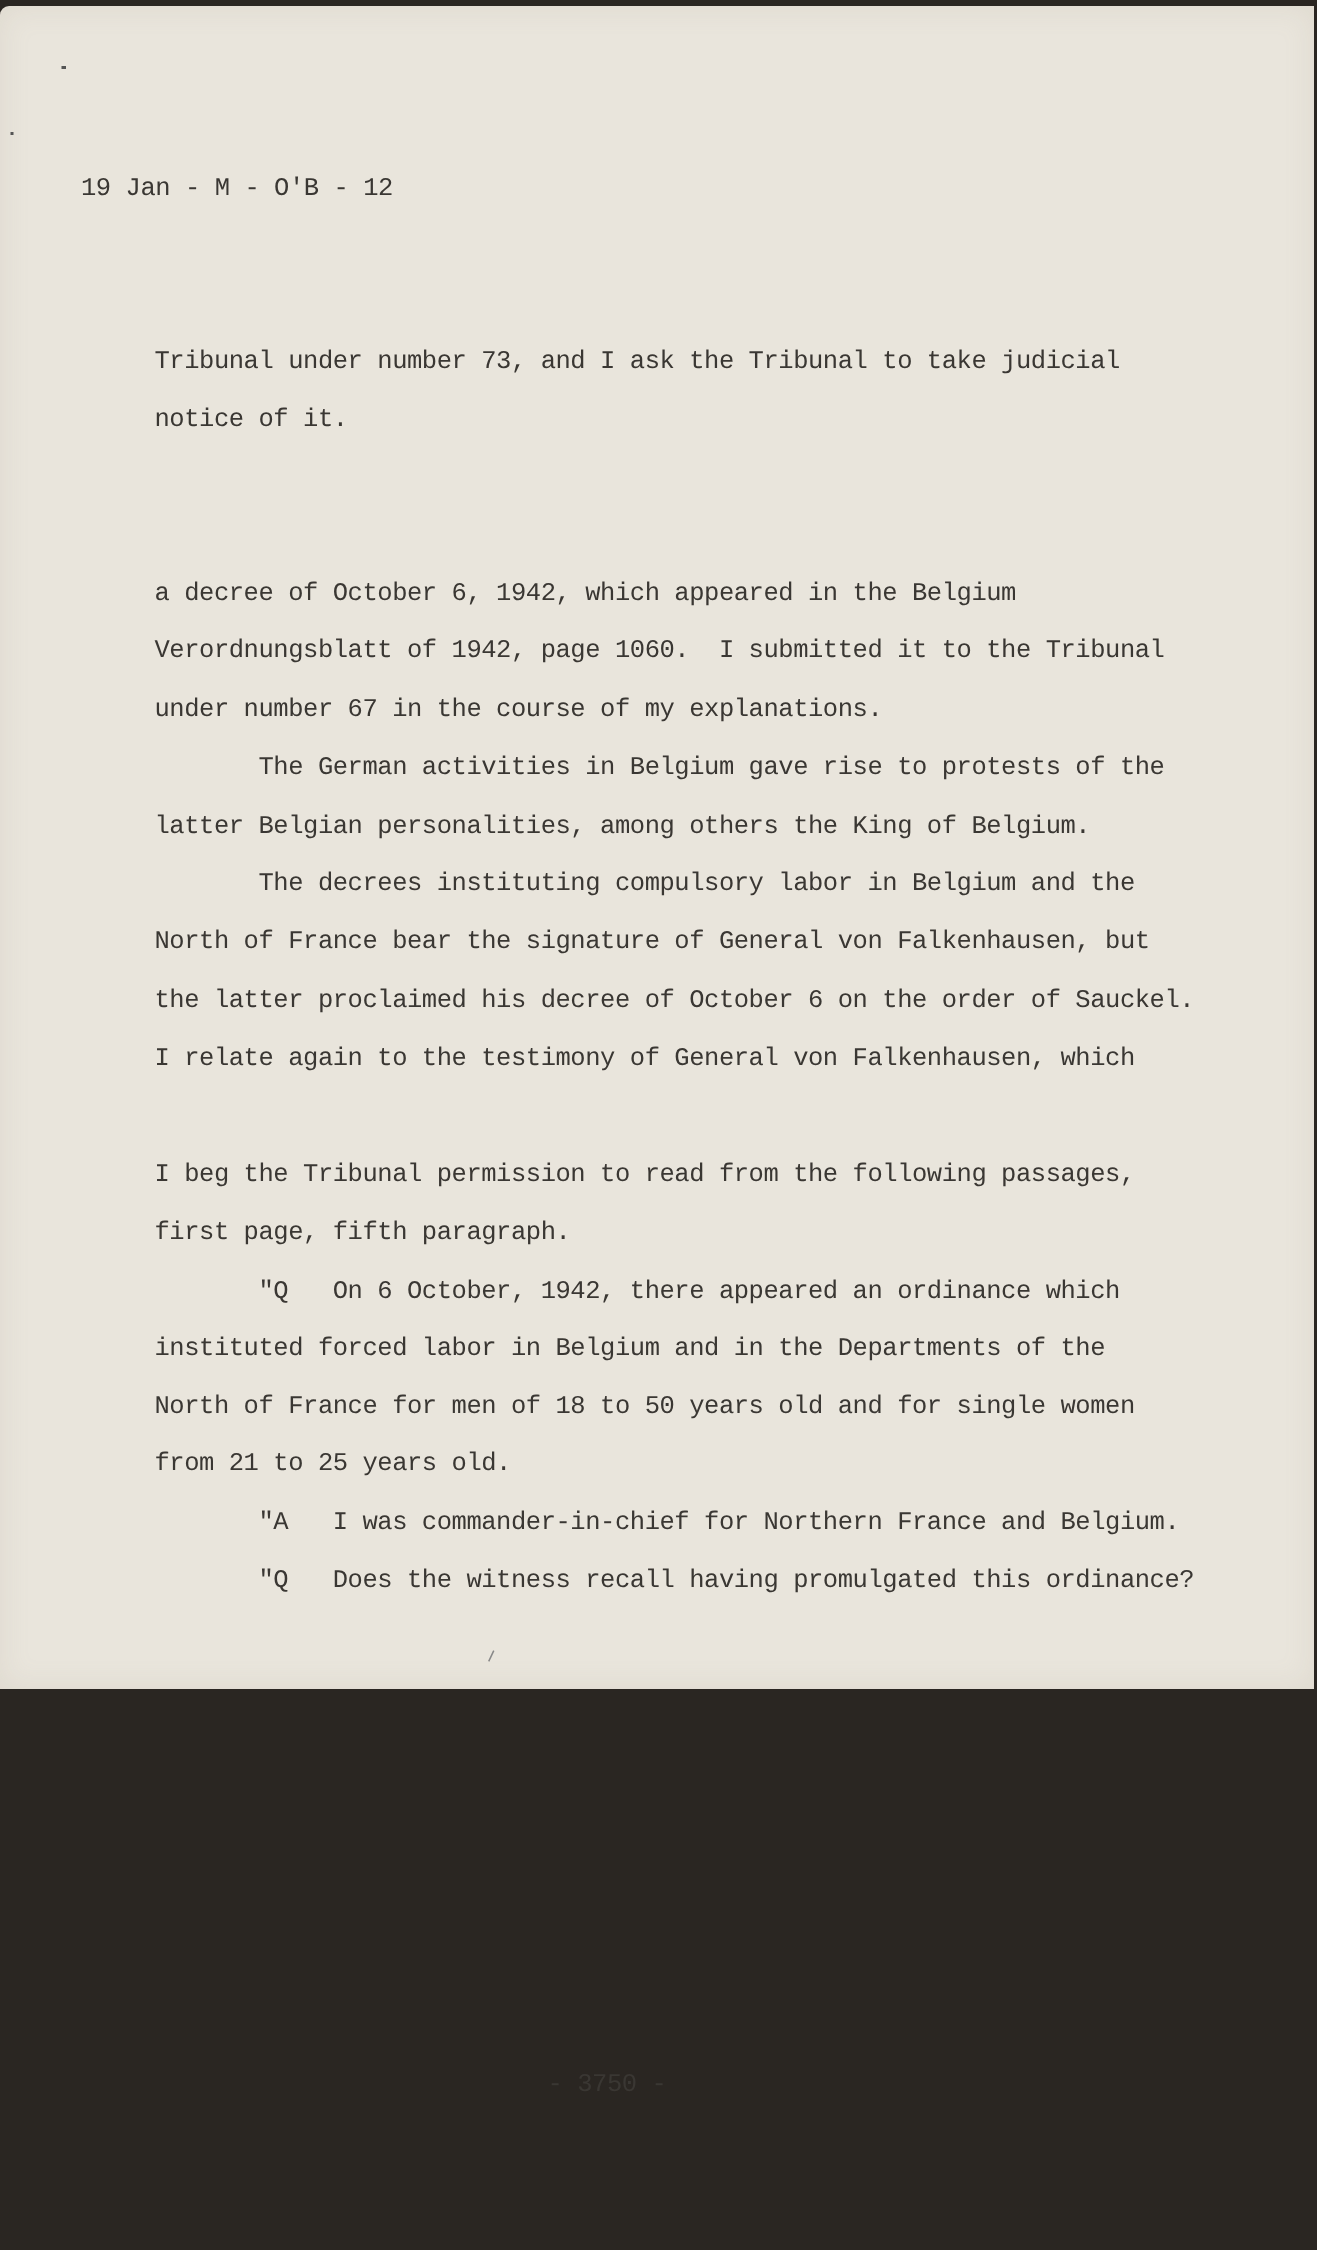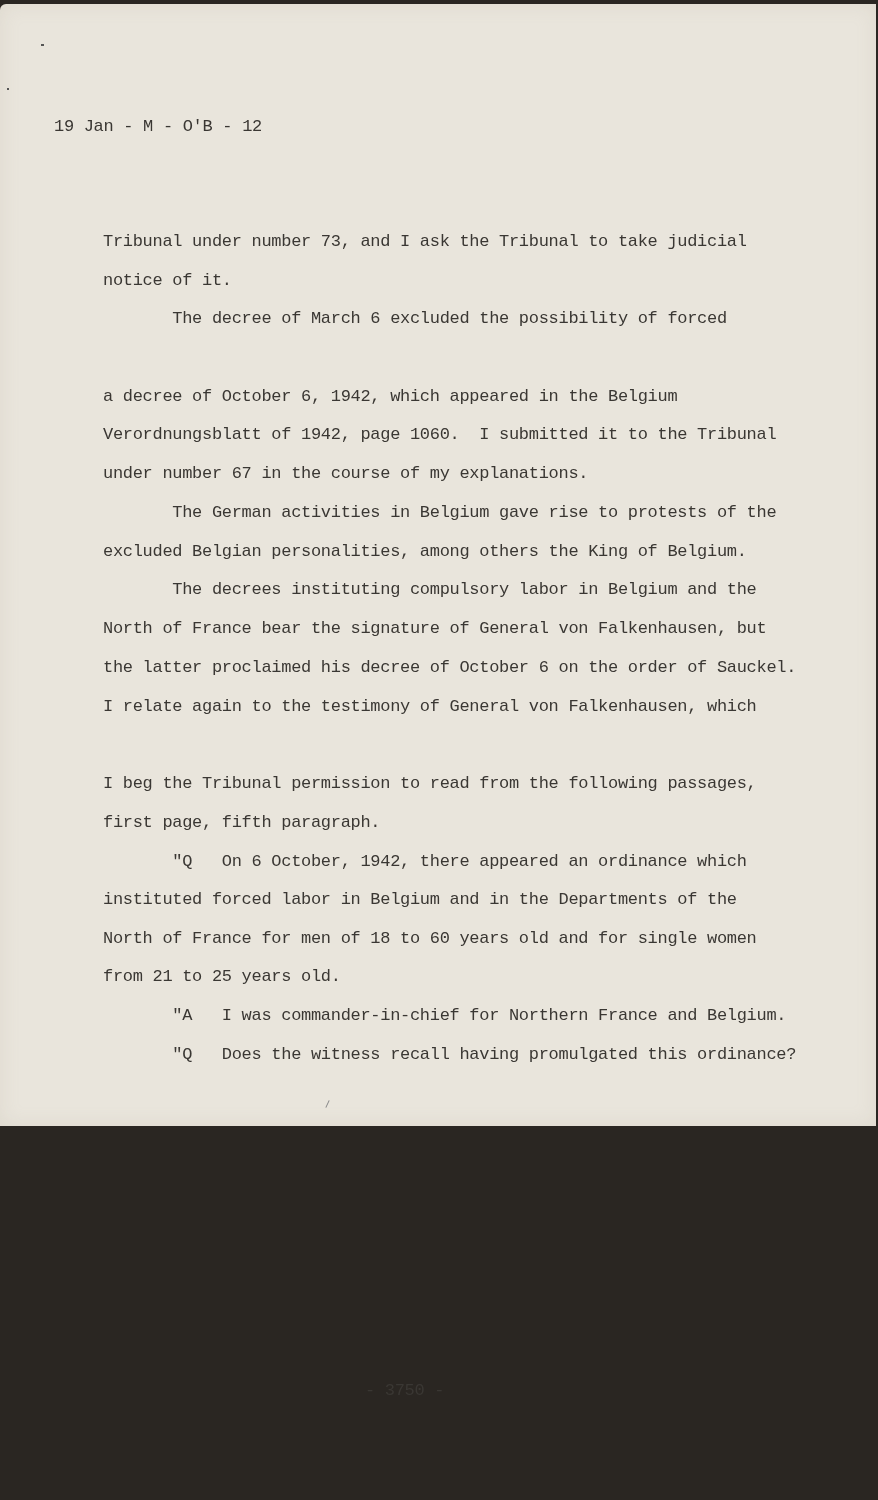--- a/index.html
+++ b/index.html
@@ -28,35 +28,34 @@
   .mark { position: absolute; background: #555; }
 </style>
 </head>
 <body>
 
 <div class="page">
   <div class="typed header">19 Jan - M - O'B - 12</div>
 
   <div class="typed line" style="top:228px">Tribunal under number 73, and I ask the Tribunal to take judicial</div>
   <div class="typed line" style="top:267px">notice of it.</div>
-  <div class="typed line" style="top:305px">       The decree of March 6 excluded the possibility of forced</div>
   <div class="typed line" style="top:383px">a decree of October 6, 1942, which appeared in the Belgium</div>
   <div class="typed line" style="top:421px">Verordnungsblatt of 1942, page 1060.  I submitted it to the Tribunal</div>
   <div class="typed line" style="top:460px">under number 67 in the course of my explanations.</div>
   <div class="typed line" style="top:499px">       The German activities in Belgium gave rise to protests of the</div>
-  <div class="typed line" style="top:538px">excluded Belgian personalities, among others the King of Belgium.</div>
+  <div class="typed line" style="top:538px">latter Belgian personalities, among others the King of Belgium.</div>
   <div class="typed line" style="top:615px">North of France bear the signature of General von Falkenhausen, but</div>
   <div class="typed line" style="top:576px">       The decrees instituting compulsory labor in Belgium and the</div>
   <div class="typed line" style="top:654px">the latter proclaimed his decree of October 6 on the order of Sauckel.</div>
   <div class="typed line" style="top:693px">I relate again to the testimony of General von Falkenhausen, which</div>
   <div class="typed line" style="top:770px">I beg the Tribunal permission to read from the following passages,</div>
   <div class="typed line" style="top:809px">first page, fifth paragraph.</div>
   <div class="typed line" style="top:848px">       "Q   On 6 October, 1942, there appeared an ordinance which</div>
   <div class="typed line" style="top:886px">instituted forced labor in Belgium and in the Departments of the</div>
-  <div class="typed line" style="top:925px">North of France for men of 18 to 60 years old and for single women</div>
+  <div class="typed line" style="top:925px">North of France for men of 18 to 50 years old and for single women</div>
   <div class="typed line" style="top:963px">from 21 to 25 years old.</div>
   <div class="typed line" style="top:1002px">       "A   I was commander-in-chief for Northern France and Belgium.</div>
   <div class="typed line" style="top:1041px">       "Q   Does the witness recall having promulgated this ordinance?</div>
 
   <div class="typed footer">- 3750 -</div>
 
   <div class="mark" style="left:41px;top:40px;width:3px;height:2px;"></div>
   <div class="mark" style="left:7px;top:84px;width:2px;height:2px;"></div>
   <div class="mark" style="left:327px;top:1096px;width:1px;height:8px;transform:rotate(25deg);background:#888;"></div>
 </div>

